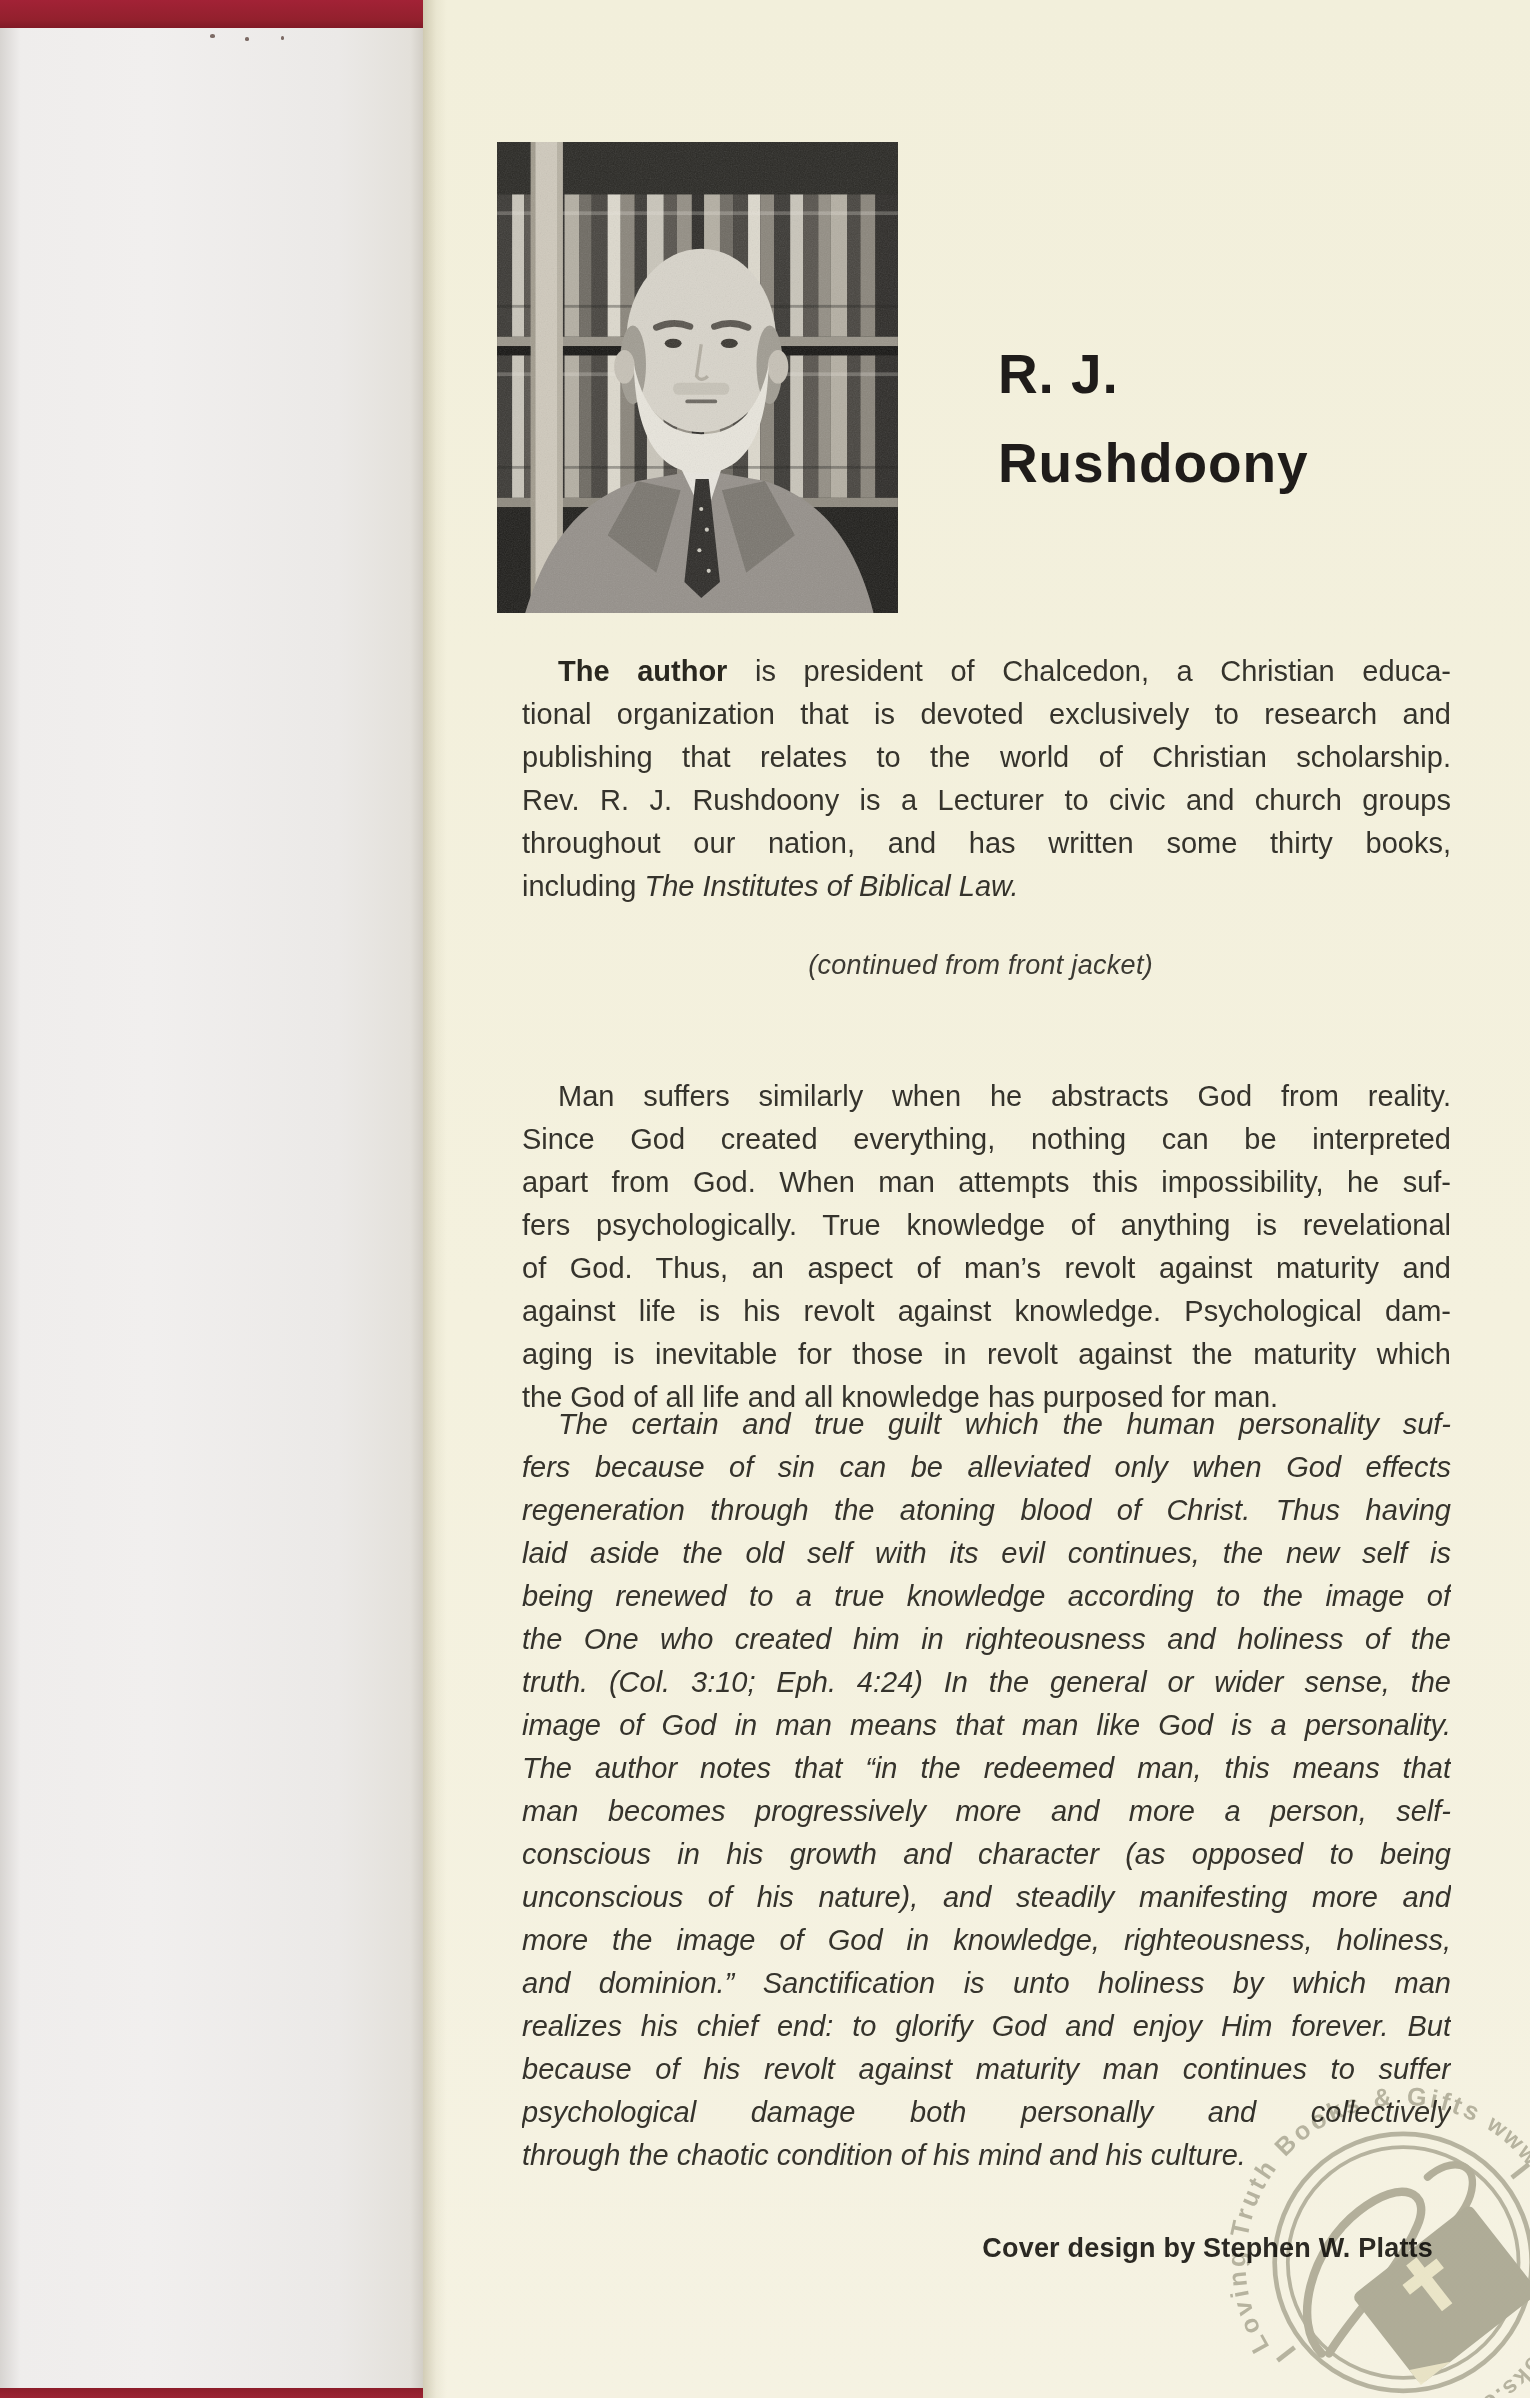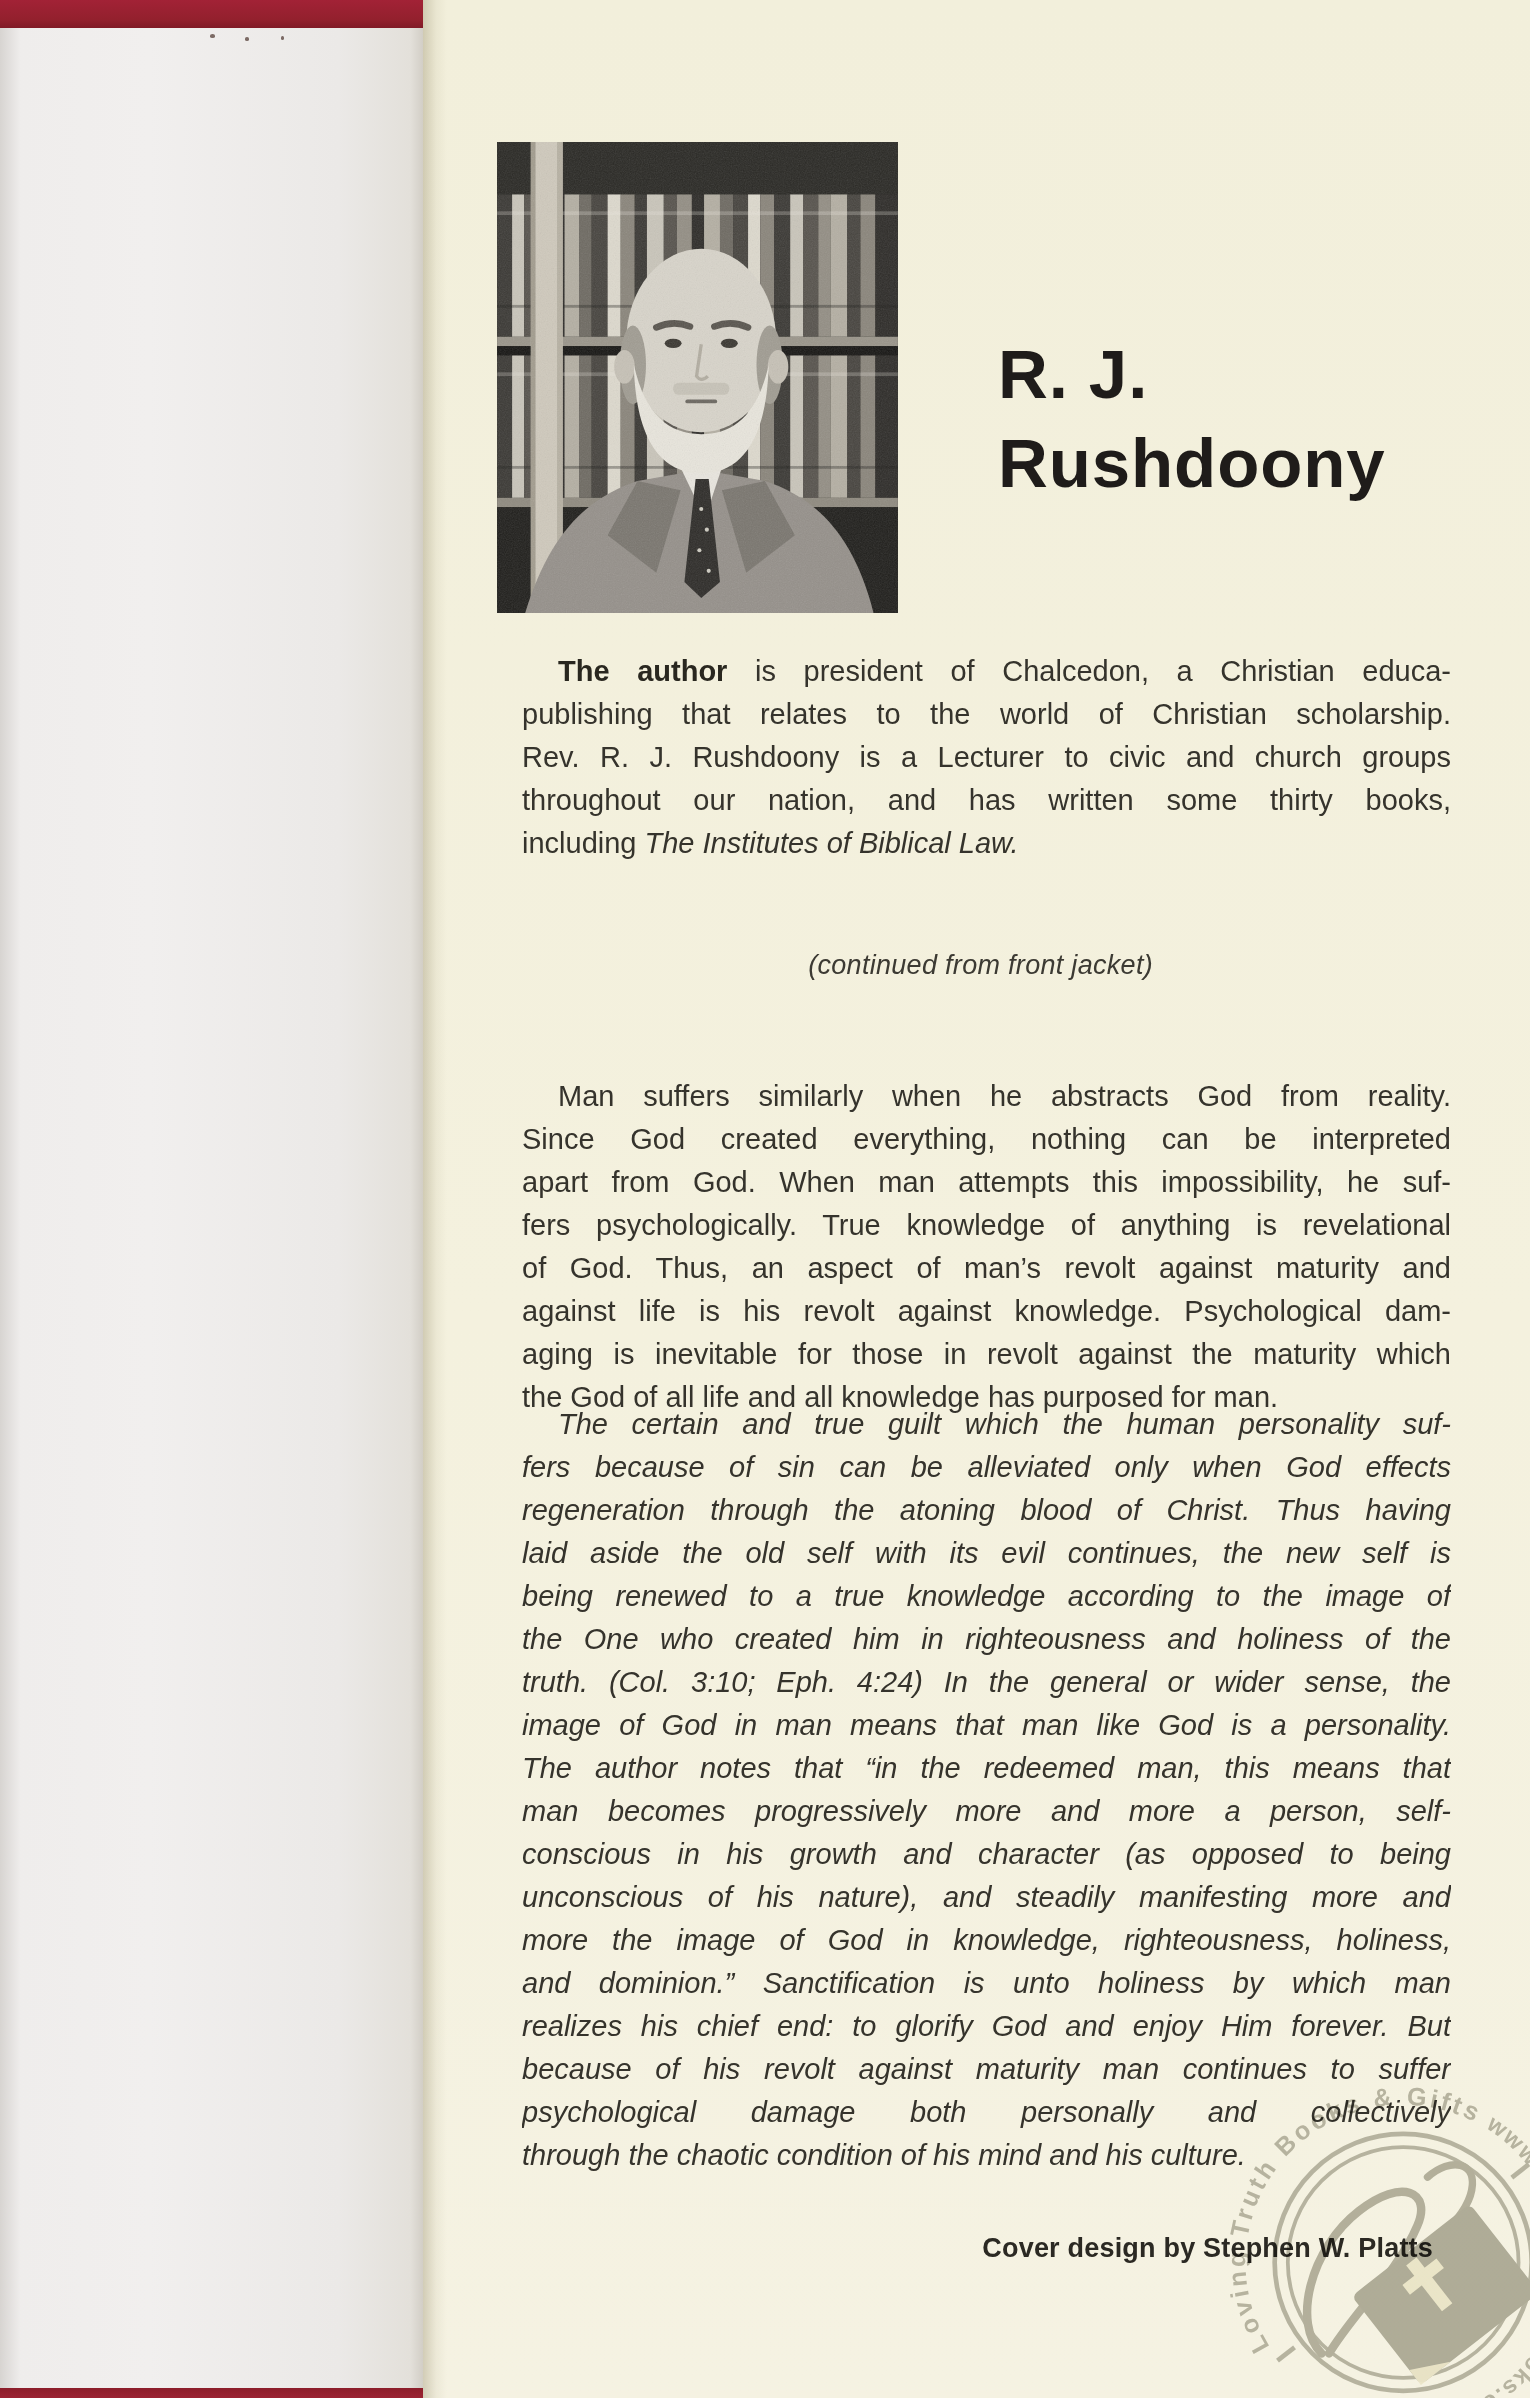--- a/index.html
+++ b/index.html
@@ -21,21 +21,21 @@
     background:linear-gradient(180deg,#8c1d2a,#9c2233);}
   .speck{position:absolute;width:4.7px;height:3.7px;border-radius:50%;background:#5f4a43;opacity:.8;}
   
   .jacket-fold{position:absolute;left:423px;top:0;width:24px;height:2399px;
     background:linear-gradient(90deg,rgba(120,108,70,.28),rgba(120,108,70,.07) 55%,rgba(120,108,70,0));}
   
   .photo{position:absolute;left:497px;top:142px;width:401px;height:471px;}
   
   .title{
     position:absolute;left:998px;top:330px;width:440px;
-    font-weight:bold;font-size:69px;line-height:89px;letter-spacing:0.9px;
+    font-weight:bold;font-size:55px;line-height:89px;letter-spacing:0.9px;
     color:#1f1c1a;
   }
   
   .textcol{position:absolute;left:522px;width:929px;color:#35332c;}
   .line{
     font-size:29px;line-height:43px;
     text-align:justify;text-align-last:justify;text-justify:inter-word;
     overflow:hidden;white-space:normal;
   }
   .line.indent{text-indent:36px;}
@@ -157,20 +157,21 @@
   </div>
 
   <div class="title">
     <div>R. J.</div>
     <div>Rushdoony</div>
   </div>
 
   <div class="textcol" style="top:650px;">
     <div class="line indent"><span class="lead-bold">The author</span><span> is president of Chalcedon, a Christian educa-</span></div>
     <div class="autolist">
+        <div class="line">tional organization that is devoted exclusively to research and</div>
         <div class="line">publishing that relates to the world of Christian scholarship.</div>
         <div class="line">Rev. R. J. Rushdoony is a Lecturer to civic and church groups</div>
         <div class="line">throughout our nation, and has written some thirty books,</div>
       </div>
     <div class="line para-end"><span>including </span><span class="ital">The Institutes of Biblical Law.</span></div>
   </div>
 
   <div class="continued">(continued from front jacket)</div>
 
   <div class="textcol autolist endfix" style="top:1031px;margin-top:44px;">

